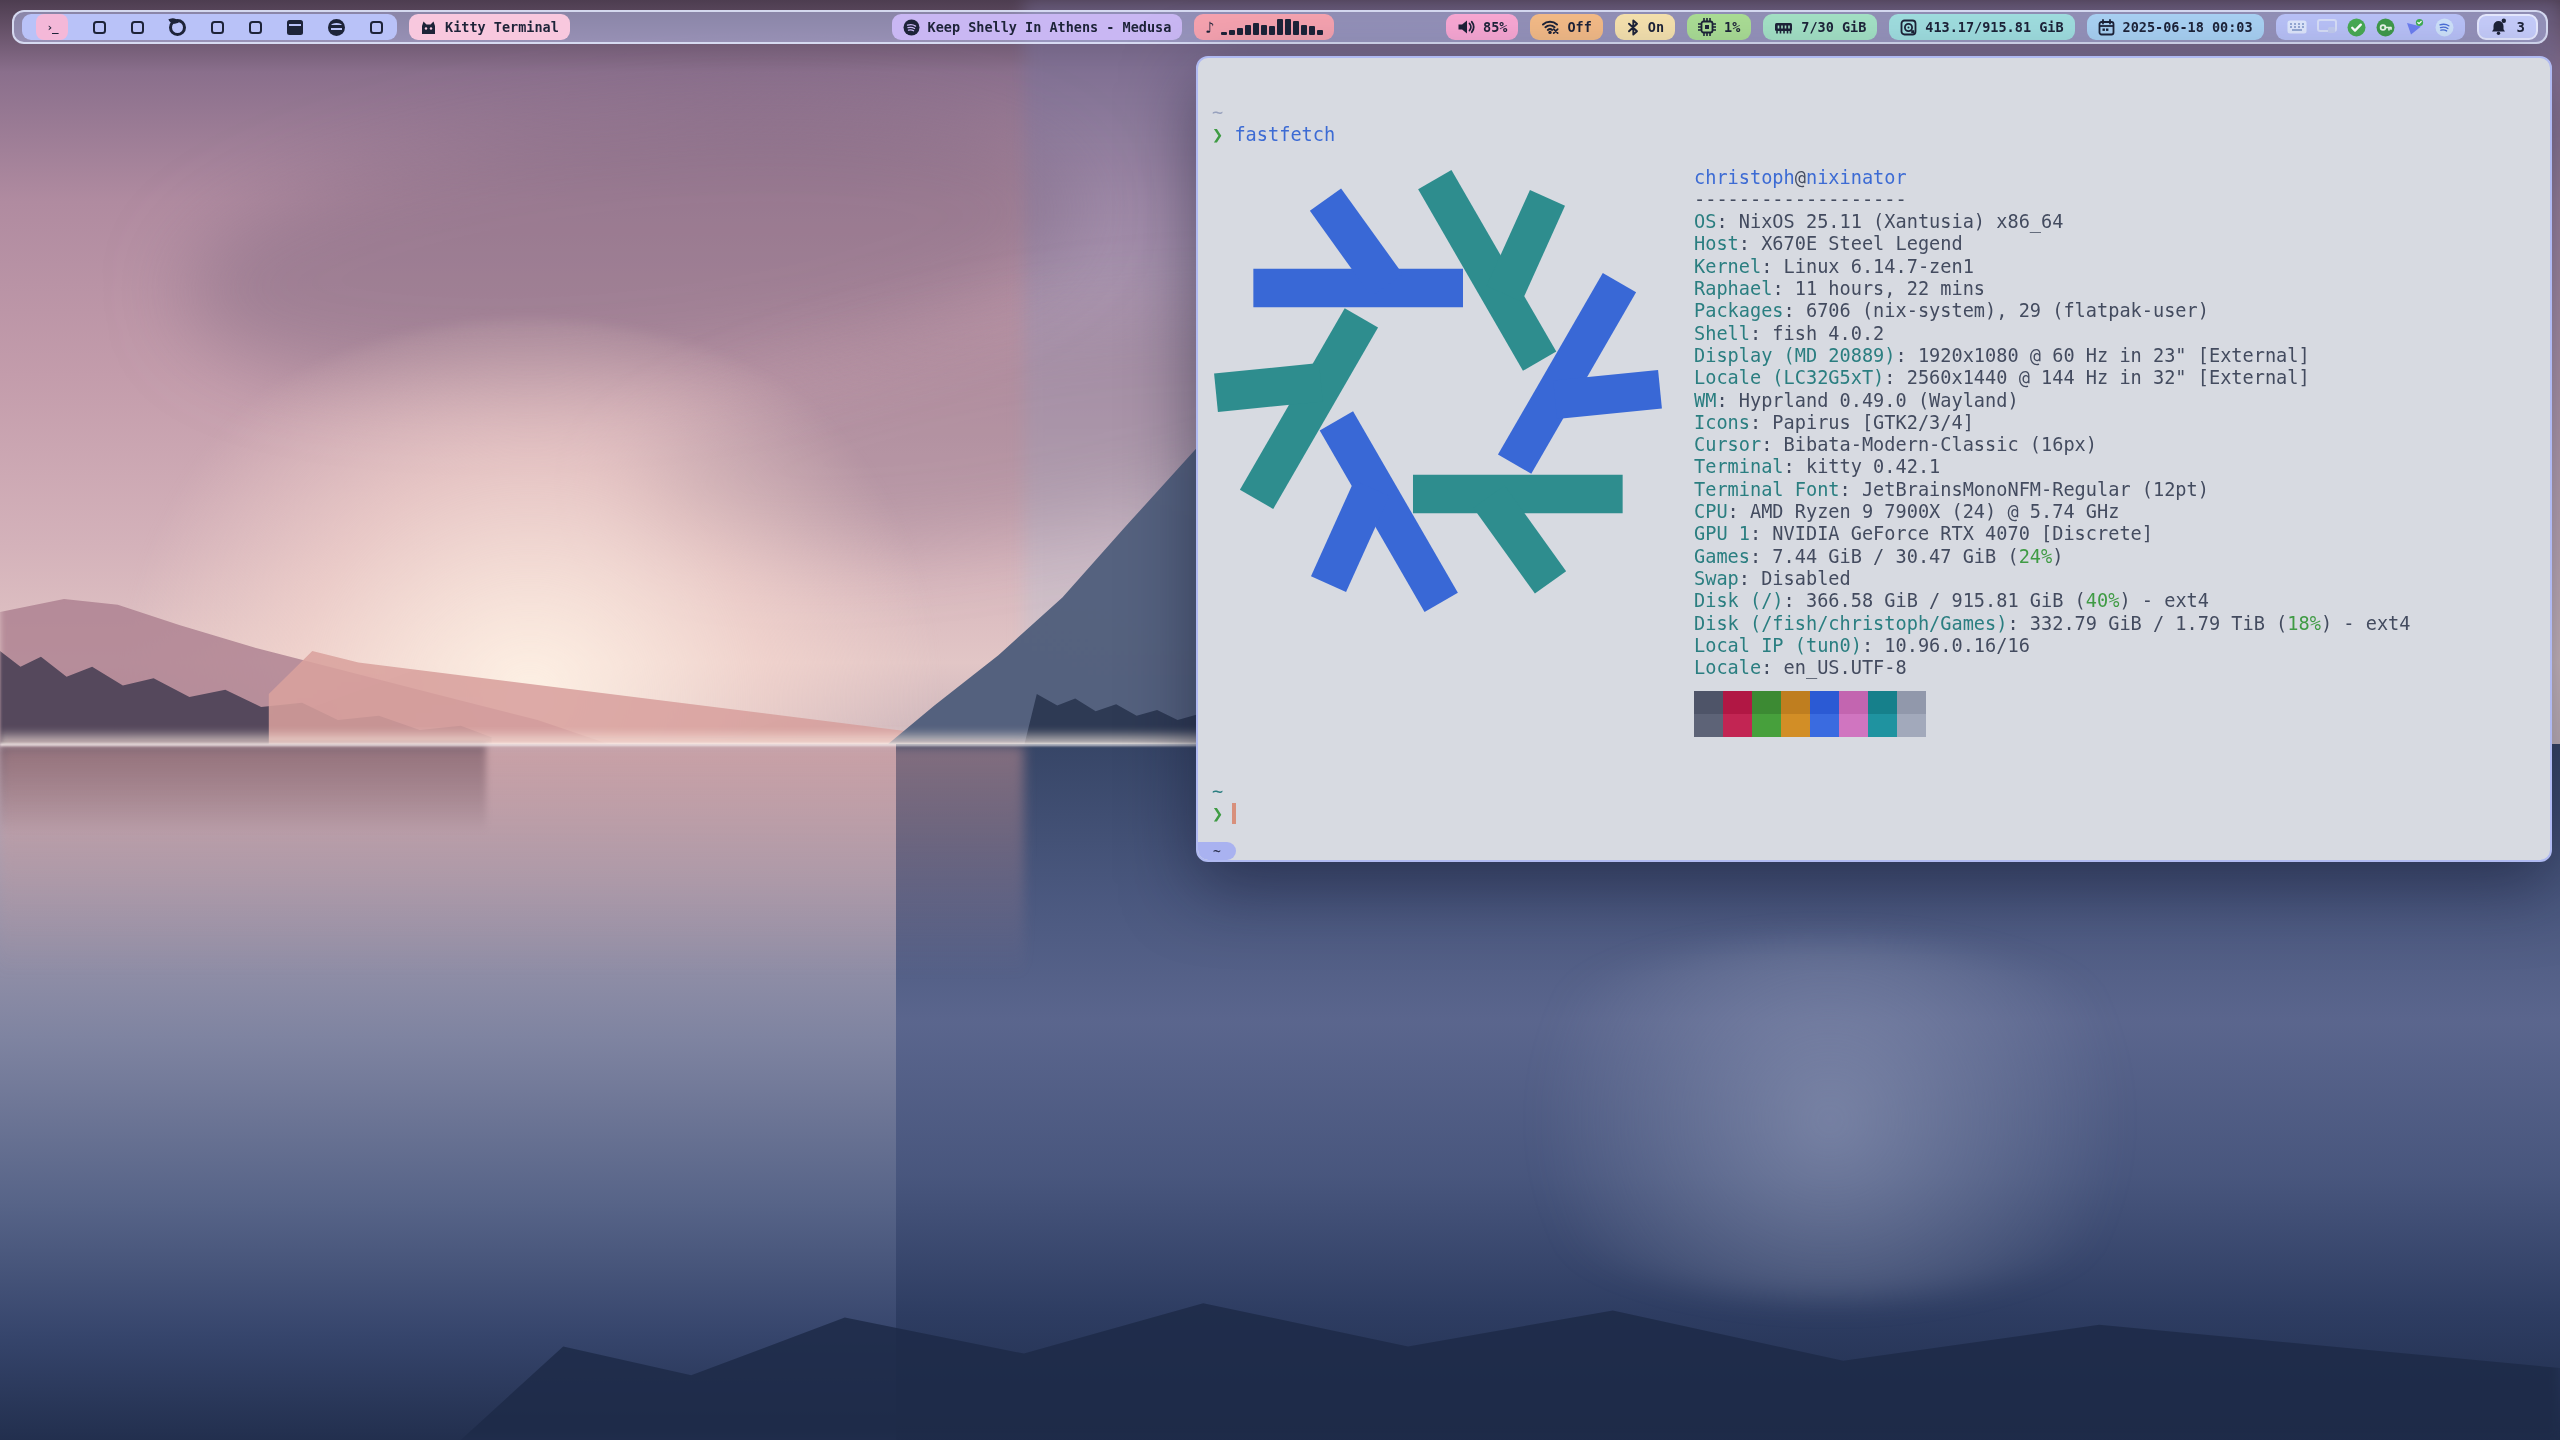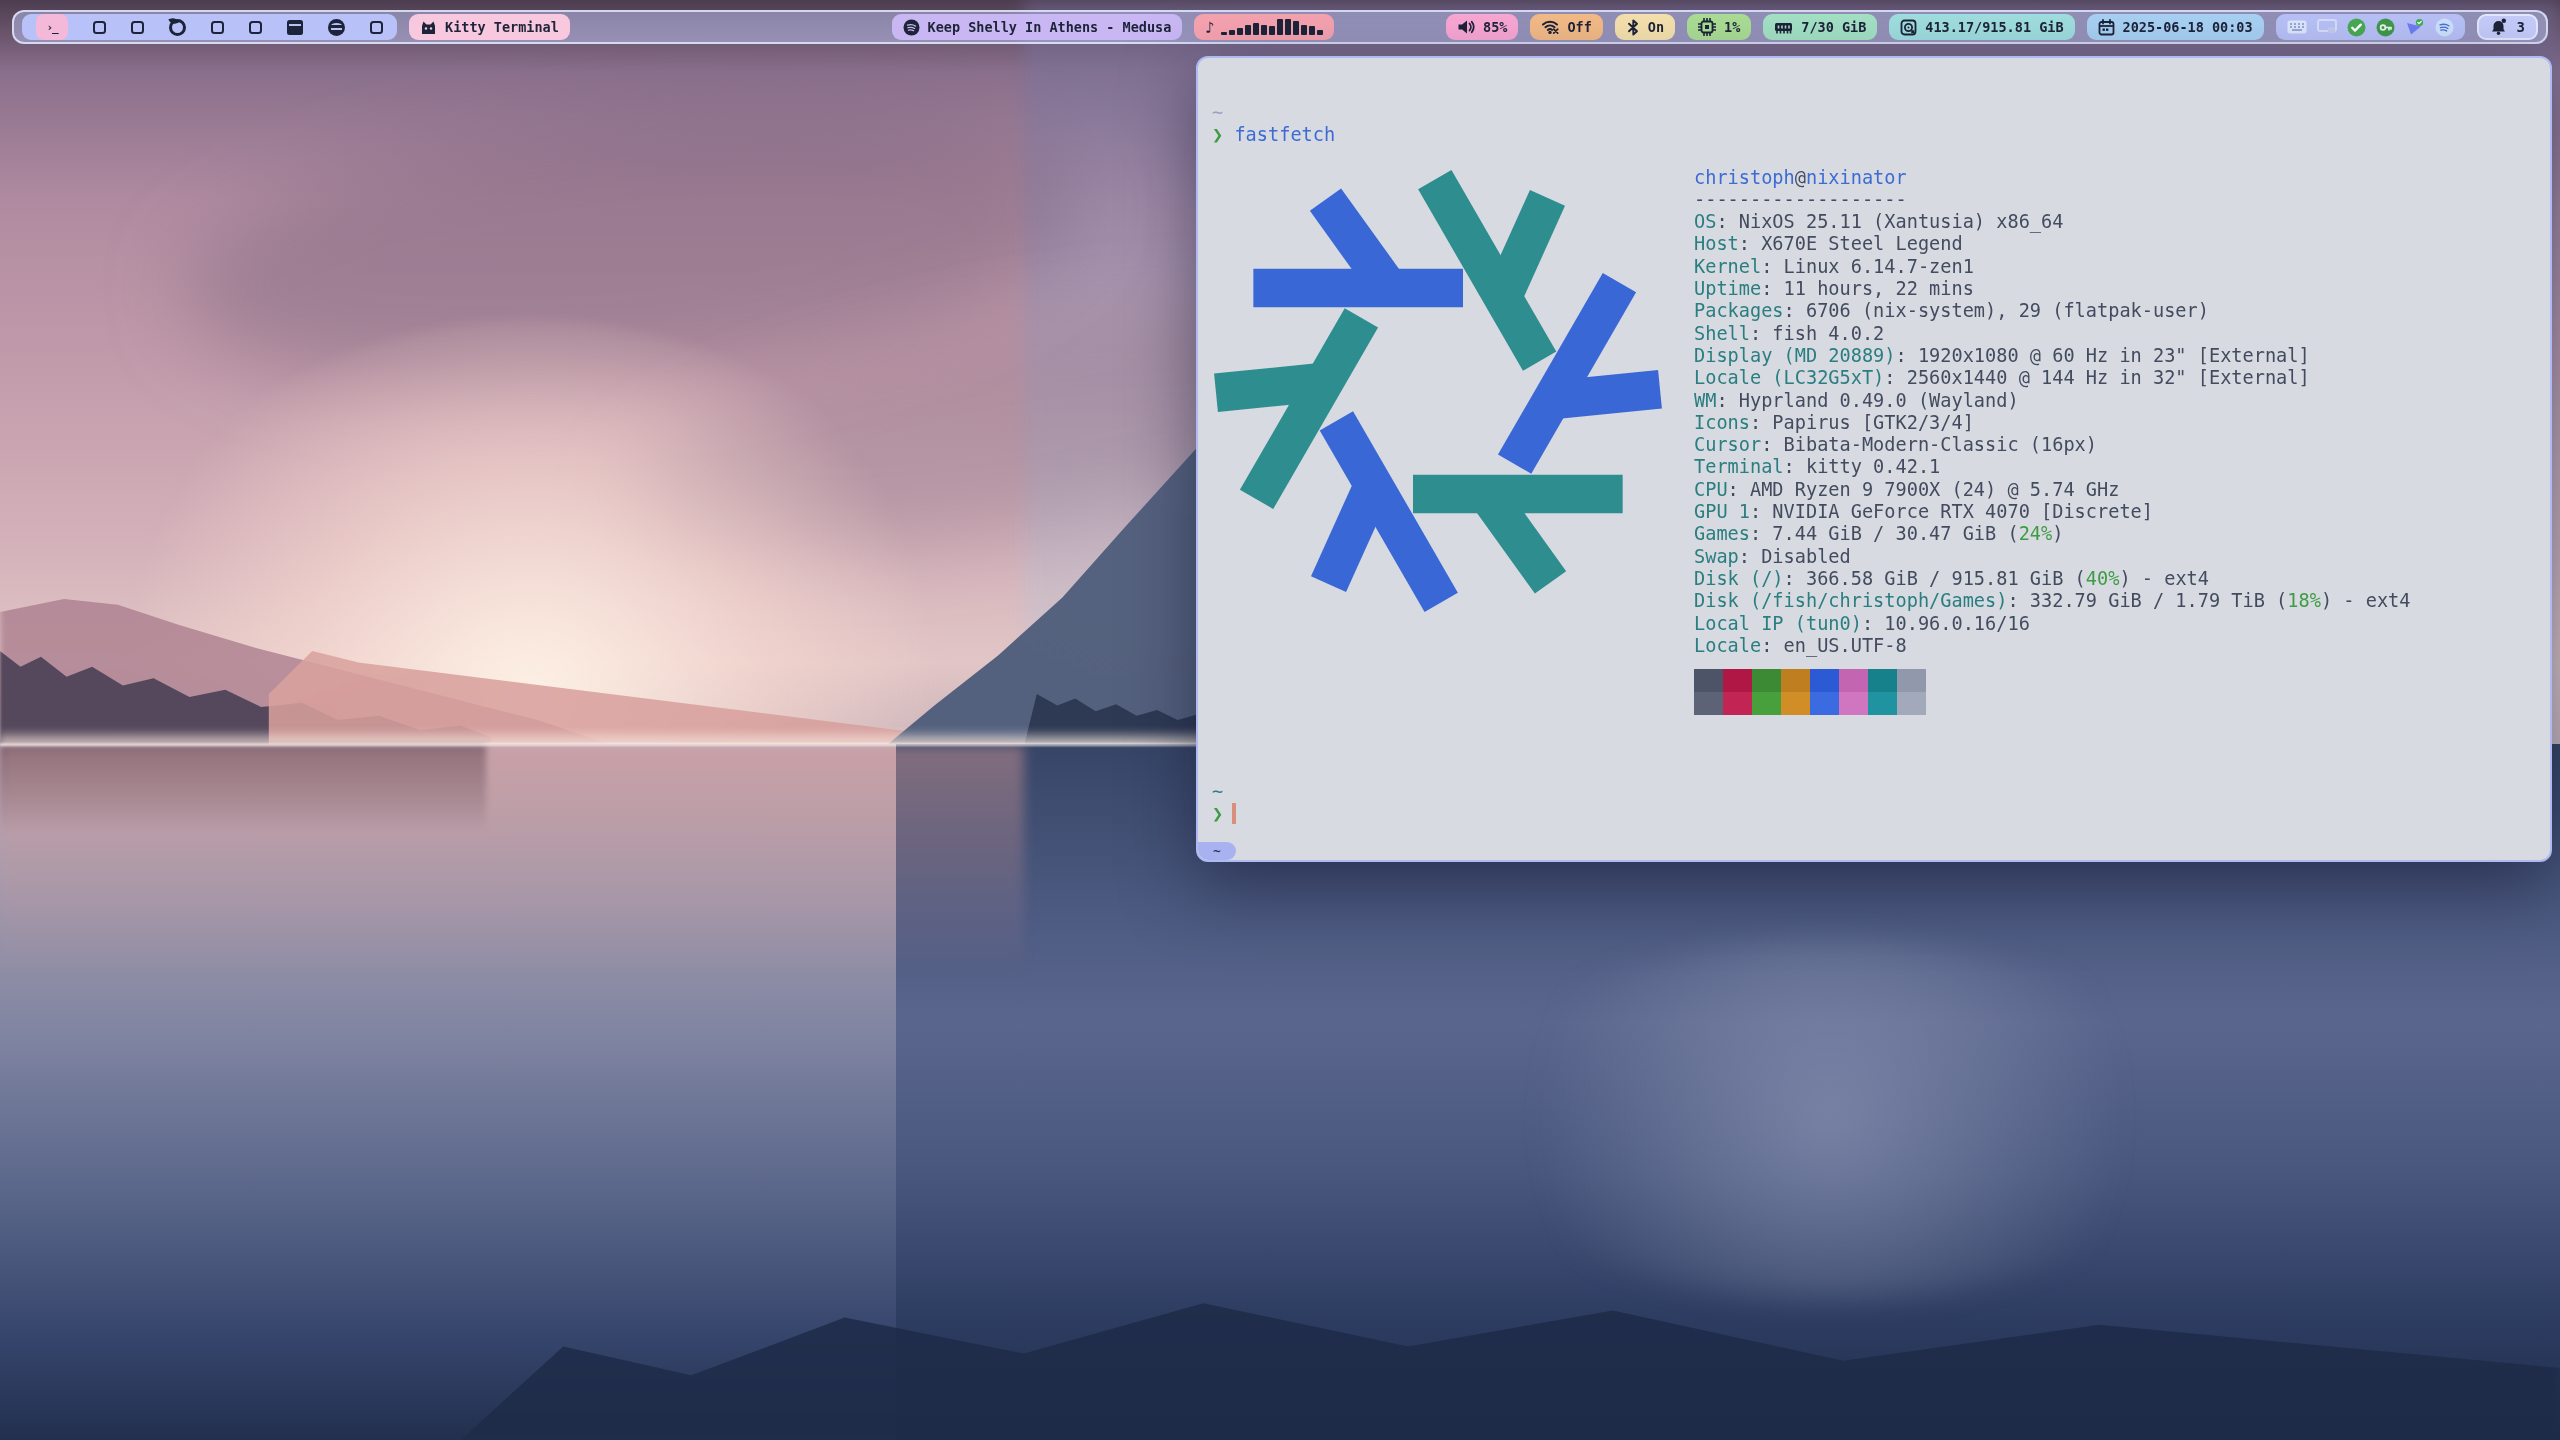--- a/index.html
+++ b/index.html
@@ -324,29 +324,30 @@
         <use href="#lam" transform="rotate(240)" stroke="#3968d6"></use>
         <use href="#lam" transform="rotate(300)" stroke="#2e8d8e"></use>
       </svg>
       <div class="ff-info">
         <div id="ff-lines">
             <div class="ff-line"><span class="c-blue">christoph</span><span class="c-value">@</span><span class="c-blue">nixinator</span></div>
             <div class="ff-line"><span class="c-value">-------------------</span></div>
             <div class="ff-line"><span class="c-label">OS</span><span class="c-value">: NixOS 25.11 (Xantusia) x86_64</span></div>
             <div class="ff-line"><span class="c-label">Host</span><span class="c-value">: X670E Steel Legend</span></div>
             <div class="ff-line"><span class="c-label">Kernel</span><span class="c-value">: Linux 6.14.7-zen1</span></div>
-            <div class="ff-line"><span class="c-label">Uptime</span><span class="c-value">: 11 hours, 22 mins</span></div>
+            <div class="ff-line"><span class="c-label">Raphael</span><span class="c-value">: 11 hours, 22 mins</span></div>
             <div class="ff-line"><span class="c-label">Packages</span><span class="c-value">: 6706 (nix-system), 29 (flatpak-user)</span></div>
             <div class="ff-line"><span class="c-label">Shell</span><span class="c-value">: fish 4.0.2</span></div>
             <div class="ff-line"><span class="c-label">Display (MD 20889)</span><span class="c-value">: 1920x1080 @ 60 Hz in 23" [External]</span></div>
             <div class="ff-line"><span class="c-label">Locale (LC32G5xT)</span><span class="c-value">: 2560x1440 @ 144 Hz in 32" [External]</span></div>
             <div class="ff-line"><span class="c-label">WM</span><span class="c-value">: Hyprland 0.49.0 (Wayland)</span></div>
             <div class="ff-line"><span class="c-label">Icons</span><span class="c-value">: Papirus [GTK2/3/4]</span></div>
             <div class="ff-line"><span class="c-label">Cursor</span><span class="c-value">: Bibata-Modern-Classic (16px)</span></div>
             <div class="ff-line"><span class="c-label">Terminal</span><span class="c-value">: kitty 0.42.1</span></div>
+            <div class="ff-line"><span class="c-label">Terminal Font</span><span class="c-value">: JetBrainsMonoNFM-Regular (12pt)</span></div>
             <div class="ff-line"><span class="c-label">CPU</span><span class="c-value">: AMD Ryzen 9 7900X (24) @ 5.74 GHz</span></div>
             <div class="ff-line"><span class="c-label">GPU 1</span><span class="c-value">: NVIDIA GeForce RTX 4070 [Discrete]</span></div>
             <div class="ff-line"><span class="c-label">Games</span><span class="c-value">: 7.44 GiB / 30.47 GiB (</span><span class="c-pct">24%</span><span class="c-value">)</span></div>
             <div class="ff-line"><span class="c-label">Swap</span><span class="c-value">: Disabled</span></div>
             <div class="ff-line"><span class="c-label">Disk (/)</span><span class="c-value">: 366.58 GiB / 915.81 GiB (</span><span class="c-pct">40%</span><span class="c-value">) - ext4</span></div>
             <div class="ff-line"><span class="c-label">Disk (/fish/christoph/Games)</span><span class="c-value">: 332.79 GiB / 1.79 TiB (</span><span class="c-pct">18%</span><span class="c-value">) - ext4</span></div>
             <div class="ff-line"><span class="c-label">Local IP (tun0)</span><span class="c-value">: 10.96.0.16/16</span></div>
             <div class="ff-line"><span class="c-label">Locale</span><span class="c-value">: en_US.UTF-8</span></div>
           </div>
         <div class="palette" id="palette">

